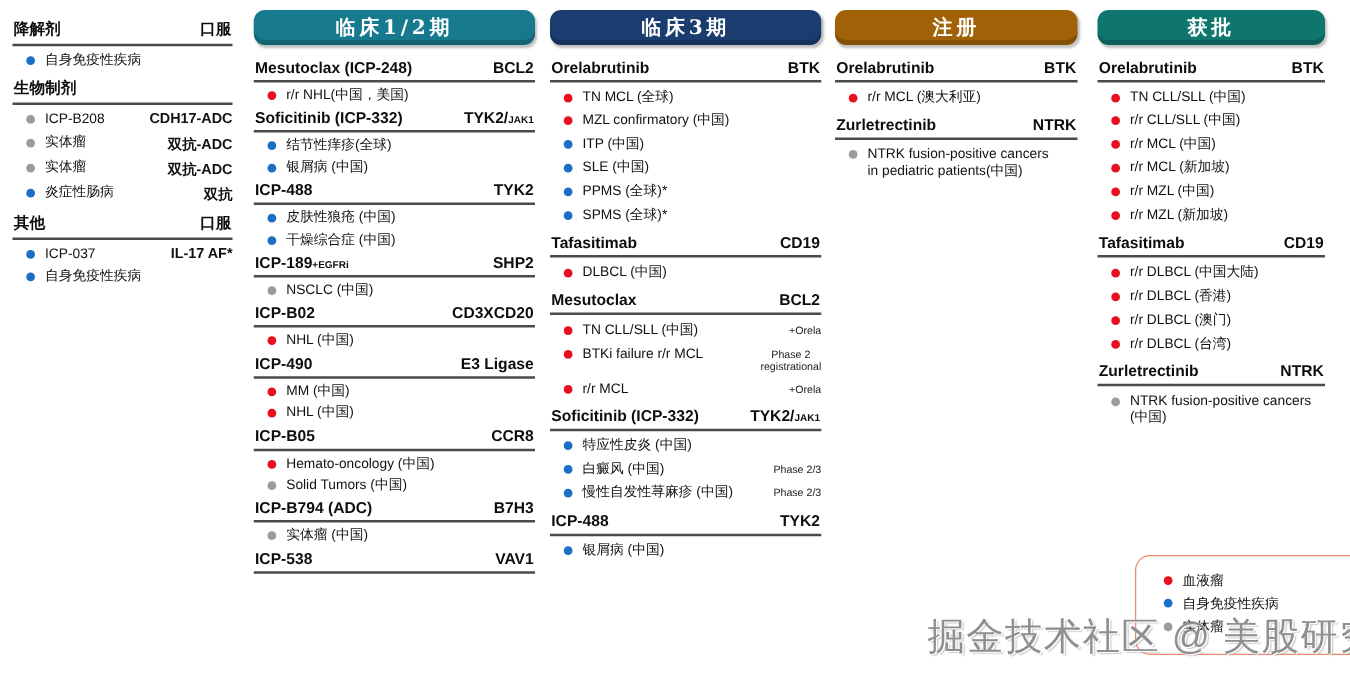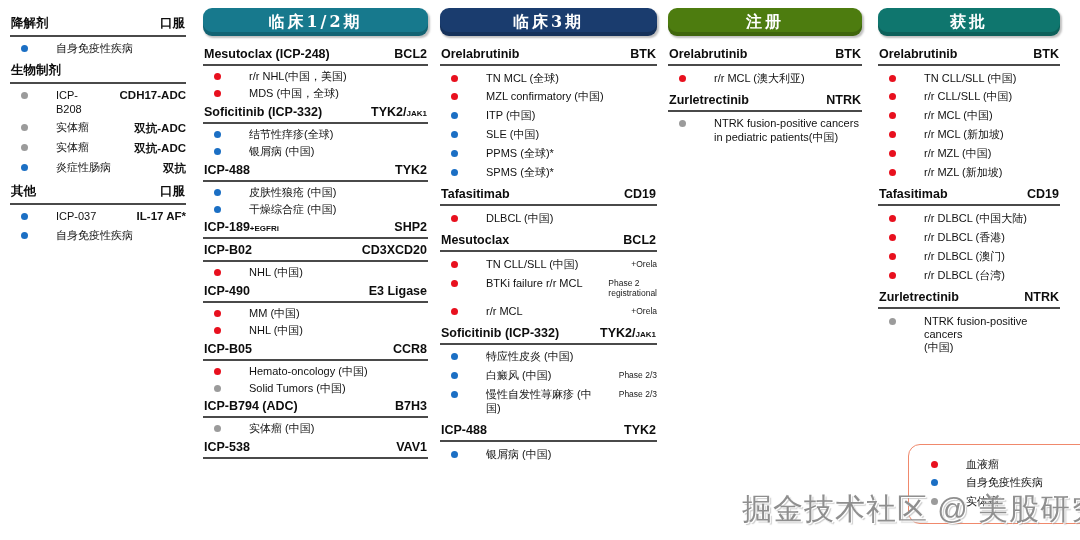--- a/index.html
+++ b/index.html
@@ -22,26 +22,26 @@
   }
 
   .group-header{
     display:flex;justify-content:space-between;align-items:flex-end;
     border-bottom:2px solid #4a4a4a;padding:0 1px 3px 1px;
     font-weight:bold;font-size:12.5px;color:#0d0d0d;white-space:nowrap;
   }
   .group-name .sub, .group-target .sub{font-size:8px;font-weight:bold;}
   .group-target{font-size:12.5px;font-weight:bold;}
 
-  .item{display:flex;align-items:flex-start;padding-left:11px;gap:20px;}
+  .item{display:flex;align-items:flex-start;padding-left:11px;}
   .dot{width:7px;height:7px;border-radius:50%;flex:0 0 auto;margin:3px 8px 0 0;}
   .item-text{font-size:11px;line-height:1.22;}
   .item-text .line2{display:block;}
   .item-right{margin-left:auto;font-weight:bold;font-size:11.5px;white-space:nowrap;}
-  .item-note{margin-left:auto;font-size:8.5px;color:#1a1a1a;text-align:left;line-height:1.25;padding-top:1px;white-space:nowrap;}
+  .item-note{margin-left:auto;font-size:8.5px;color:#1a1a1a;text-align:center;line-height:1.25;padding-top:1px;white-space:nowrap;}
 
   
   .col-normal .group-header{margin-top:7px;font-family:Liberation Mono, monospace;}
   .col-normal .item{margin:5px 0;}
   .col-tight  .group-header{margin-top:4px;}
   .col-tight  .item{margin:4px 0;}
   .col-loose  .group-header{margin-top:8px;}
   .col-loose  .item{margin:5.5px 0;}
   .column .stage-header{margin-bottom:11px;}
 
@@ -112,24 +112,20 @@
 <div class="column col-tight" id="col1">
     <div class="stage-header" style="background: rgb(23, 121, 141);">临床1/2期</div>
     <div class="group-header">
       <span class="group-name"><span>Mesutoclax (ICP-248)</span></span>
       <span class="group-target"><span>BCL2</span></span>
     </div>
     <div class="item">
       <span class="dot" style="background: rgb(232, 16, 30);"></span>
       <div class="item-text"><span>r/r NHL(中国，美国)</span></div>
     </div>
-    <div class="item">
-      <span class="dot" style="background: rgb(232, 16, 30);"></span>
-      <div class="item-text"><span>MDS (中国，全球)</span></div>
-    </div>
     <div class="group-header">
       <span class="group-name"><span>Soficitinib (ICP-332)</span></span>
       <span class="group-target"><span>TYK2/</span><span class="sub">JAK1</span></span>
     </div>
     <div class="item">
       <span class="dot" style="background: rgb(27, 111, 196);"></span>
       <div class="item-text"><span>结节性痒疹(全球)</span></div>
     </div>
     <div class="item">
       <span class="dot" style="background: rgb(27, 111, 196);"></span>
@@ -144,20 +140,24 @@
       <div class="item-text"><span>皮肤性狼疮 (中国)</span></div>
     </div>
     <div class="item">
       <span class="dot" style="background: rgb(27, 111, 196);"></span>
       <div class="item-text"><span>干燥综合症 (中国)</span></div>
     </div>
     <div class="group-header">
       <span class="group-name"><span>ICP-189</span><span class="sub">+EGFRi</span></span>
       <span class="group-target"><span>SHP2</span></span>
     </div>
+    <div class="item">
+      <span class="dot" style="background: rgb(155, 155, 155);"></span>
+      <div class="item-text"><span>NSCLC (中国)</span></div>
+    </div>
     <div class="group-header">
       <span class="group-name"><span>ICP-B02</span></span>
       <span class="group-target"><span>CD3XCD20</span></span>
     </div>
     <div class="item">
       <span class="dot" style="background: rgb(232, 16, 30);"></span>
       <div class="item-text"><span>NHL (中国)</span></div>
     </div>
     <div class="group-header">
       <span class="group-name"><span>ICP-490</span></span>
@@ -285,21 +285,21 @@
     <div class="group-header">
       <span class="group-name"><span>ICP-488</span></span>
       <span class="group-target"><span>TYK2</span></span>
     </div>
     <div class="item">
       <span class="dot" style="background: rgb(27, 111, 196);"></span>
       <div class="item-text"><span>银屑病 (中国)</span></div>
     </div>
   </div>
 <div class="column col-loose" id="col3">
-    <div class="stage-header" style="background: #4d7c0f;">注册</div>
+    <div class="stage-header" style="background: #a16207;">注册</div>
     <div class="group-header">
       <span class="group-name"><span>Orelabrutinib</span></span>
       <span class="group-target"><span>BTK</span></span>
     </div>
     <div class="item">
       <span class="dot" style="background: rgb(232, 16, 30);"></span>
       <div class="item-text"><span>r/r MCL (澳大利亚)</span></div>
     </div>
     <div class="group-header">
       <span class="group-name"><span>Zurletrectinib</span></span>

